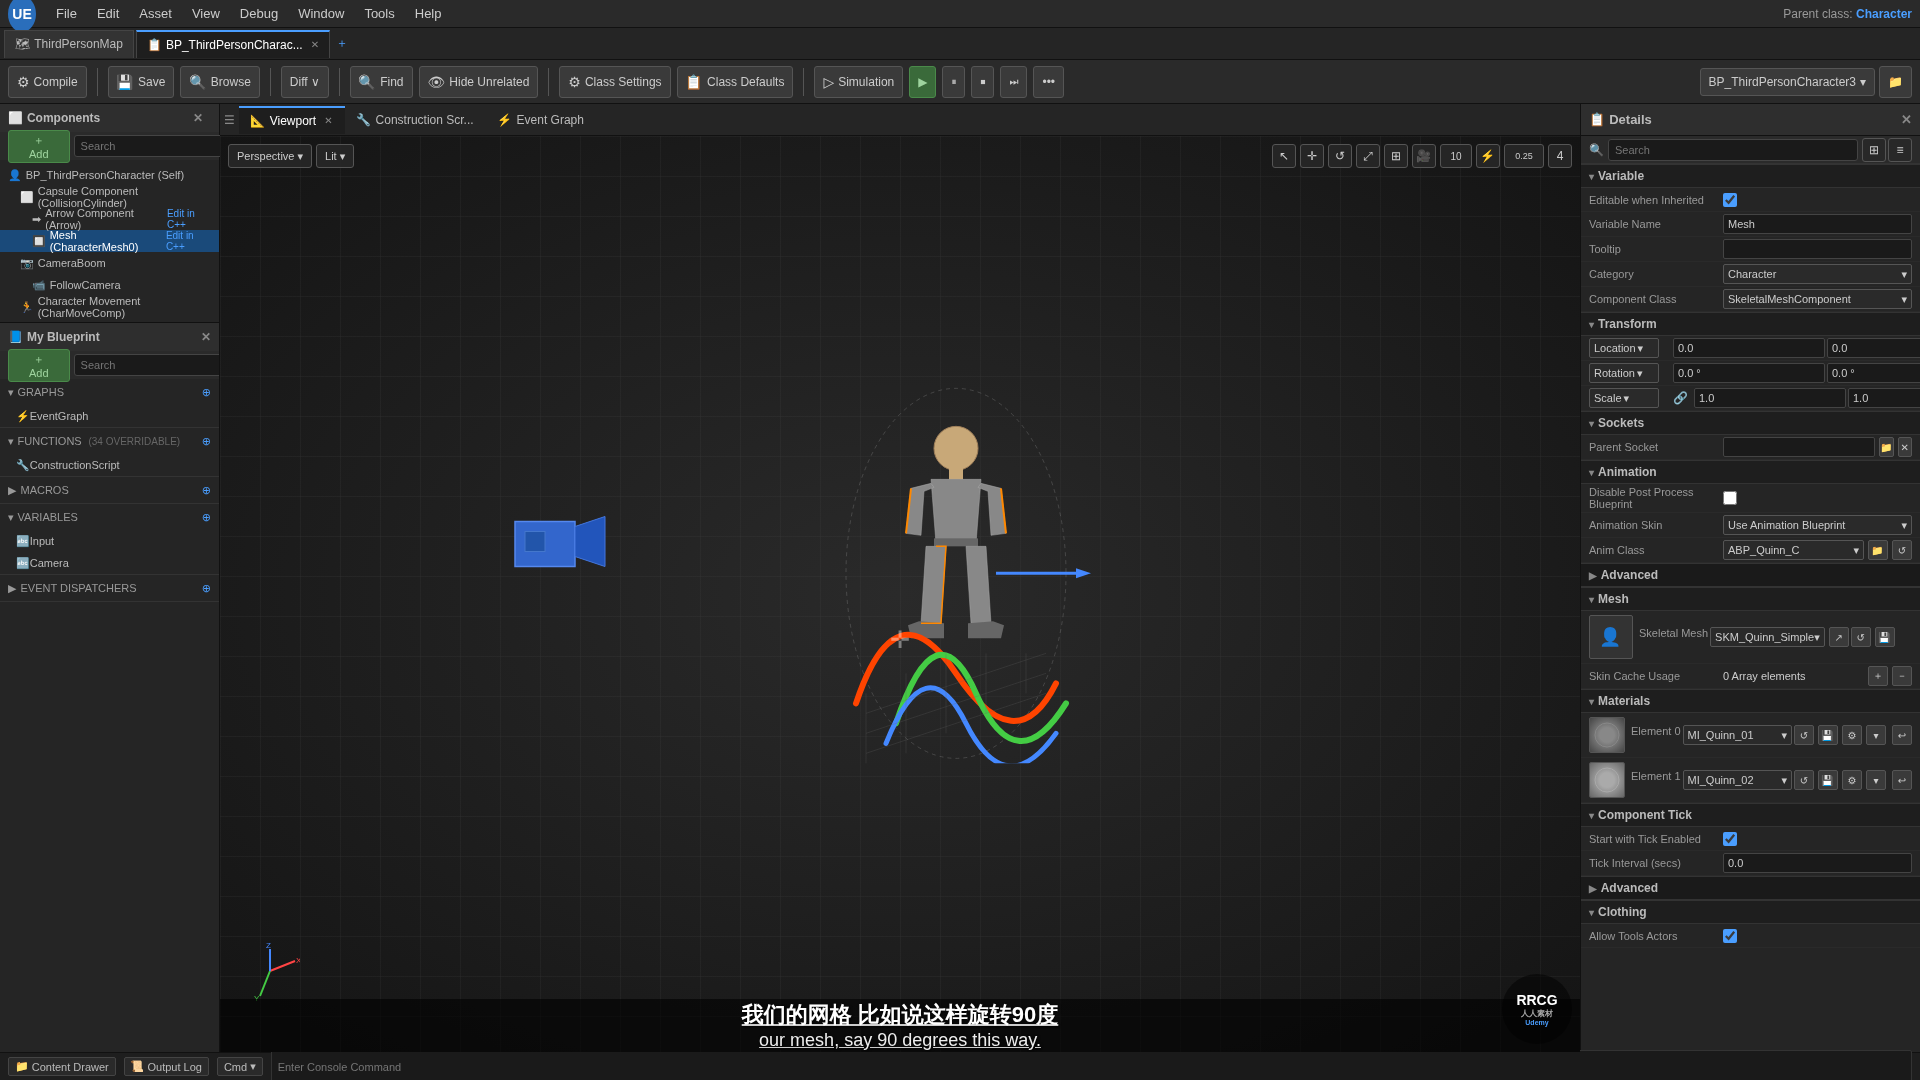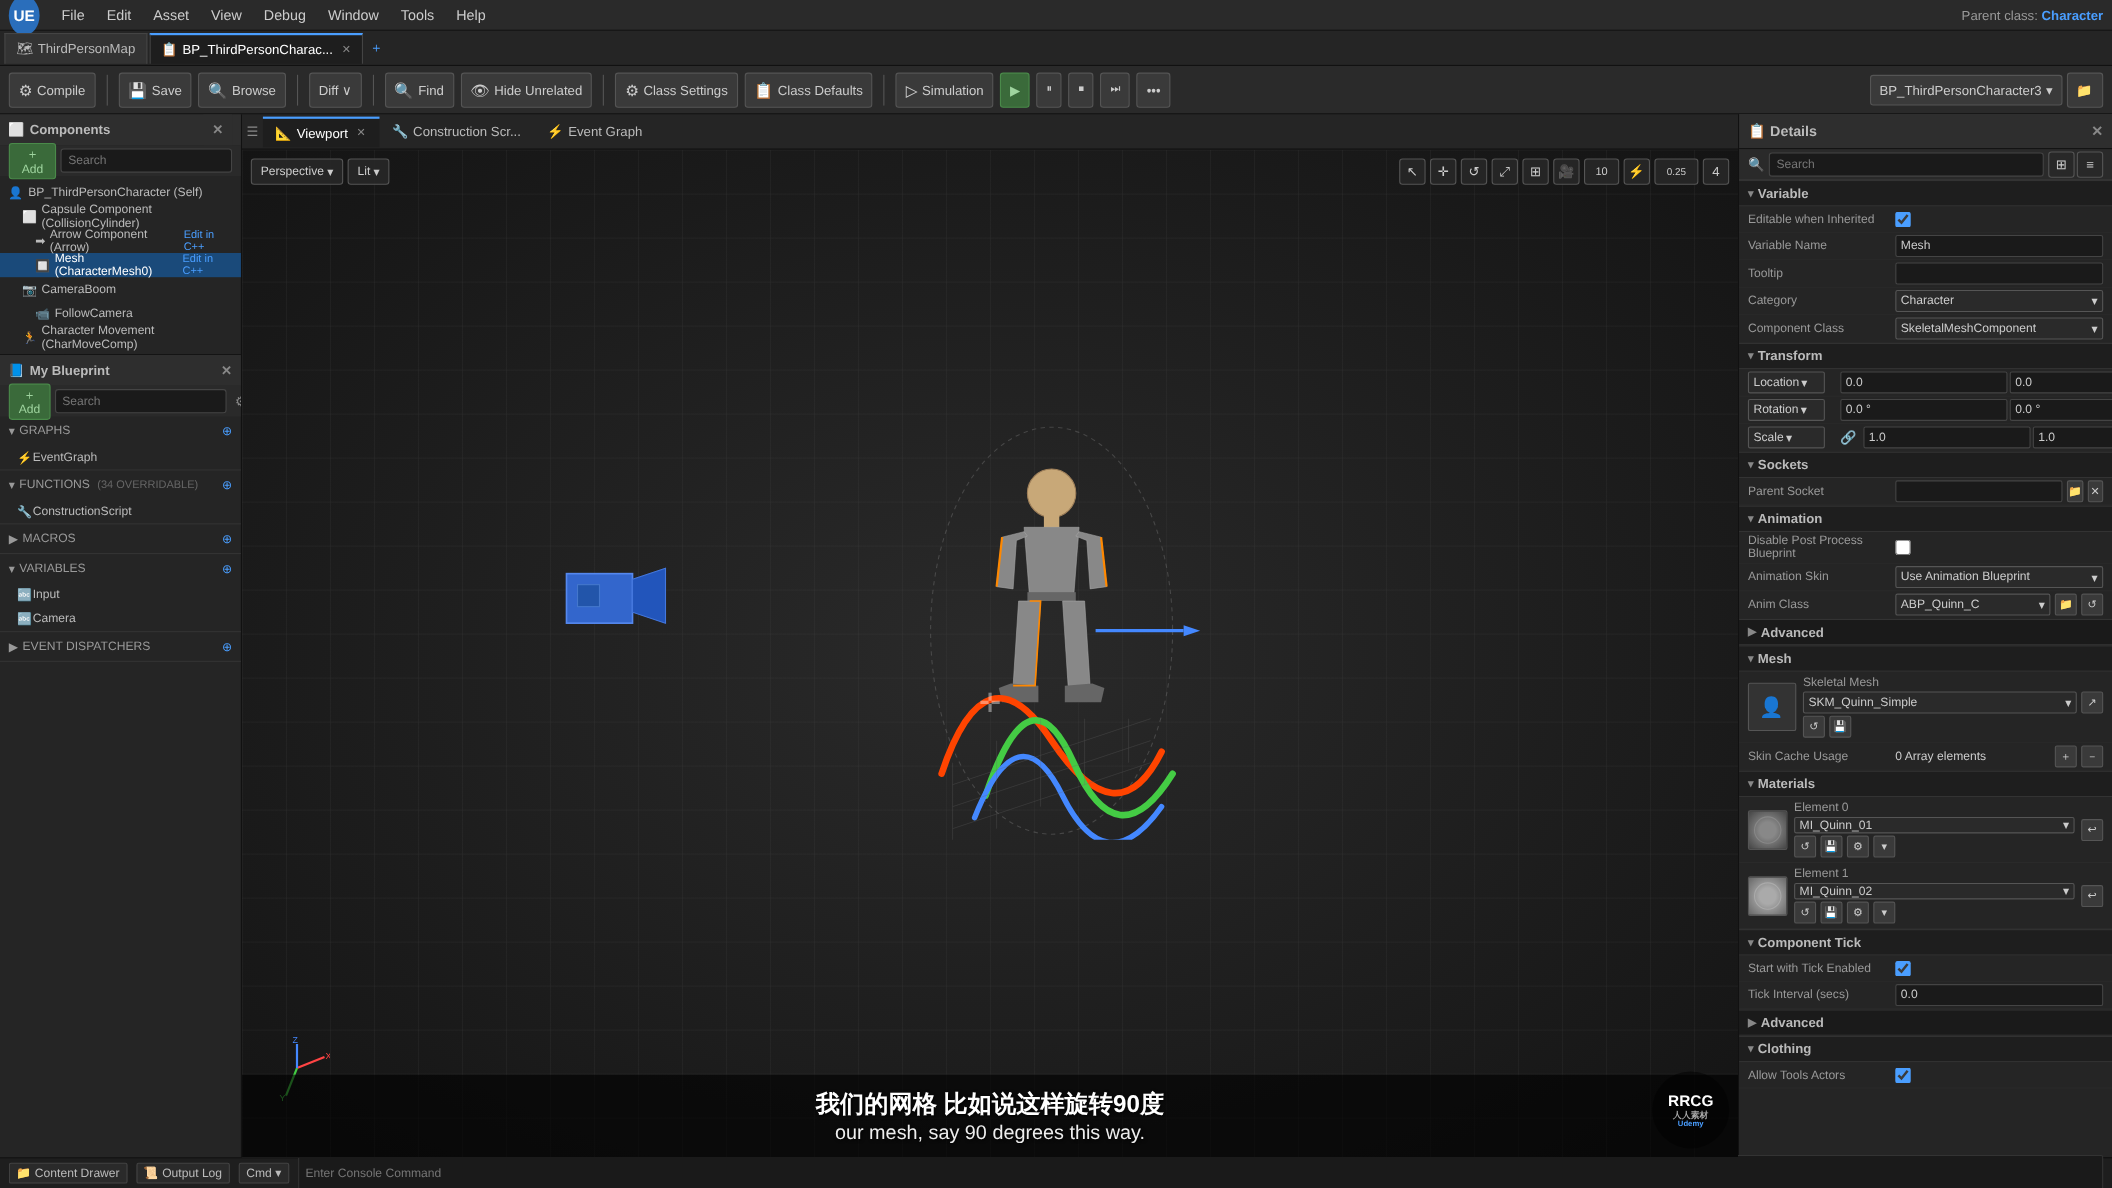--- a/index.html
+++ b/index.html
@@ -157,21 +157,21 @@
       align-items: center;
       padding: 0 8px;
       gap: 4px;
       background: #2a2a2a;
     }
     .add-btn {
       background: #3a6a3a;
       border: 1px solid #4a8a4a;
       border-radius: 3px;
       color: #9fd49f;
-      padding: 2px 8px;
+      padding: 2px 20px;
       font-size: 11px;
       cursor: pointer;
       display: flex;
       align-items: center;
       gap: 3px;
     }
     .search-box {
       flex: 1;
       height: 22px;
       background: #1a1a1a;
@@ -348,22 +348,23 @@
       left: 25%;
       top: 45%;
       transform: translate(-50%, -50%);
     }
     .subtitle-bar {
       position: absolute;
       bottom: 0;
       left: 0;
       right: 0;
       background: rgba(0,0,0,0.6);
-      padding: 12px;
+      padding: 1px;
       text-align: center;
+      text-decoration: underline;
     }
     .subtitle-cn {
       font-size: 22px;
       color: white;
       font-weight: bold;
       text-shadow: 1px 1px 3px black;
     }
     .subtitle-en {
       font-size: 18px;
       color: #eee;
@@ -554,21 +555,20 @@
     }
     .mesh-row {
       display: flex;
       align-items: center;
       gap: 6px;
       padding: 4px 8px;
       border-bottom: 1px solid #2a2a2a;
     }
     .mesh-controls {
       display: flex;
-      flex-direction: column;
       gap: 2px;
       flex: 1;
     }
     .mesh-name-row {
       display: flex;
       align-items: center;
       gap: 4px;
     }
     .mesh-dropdown {
       flex: 1;

